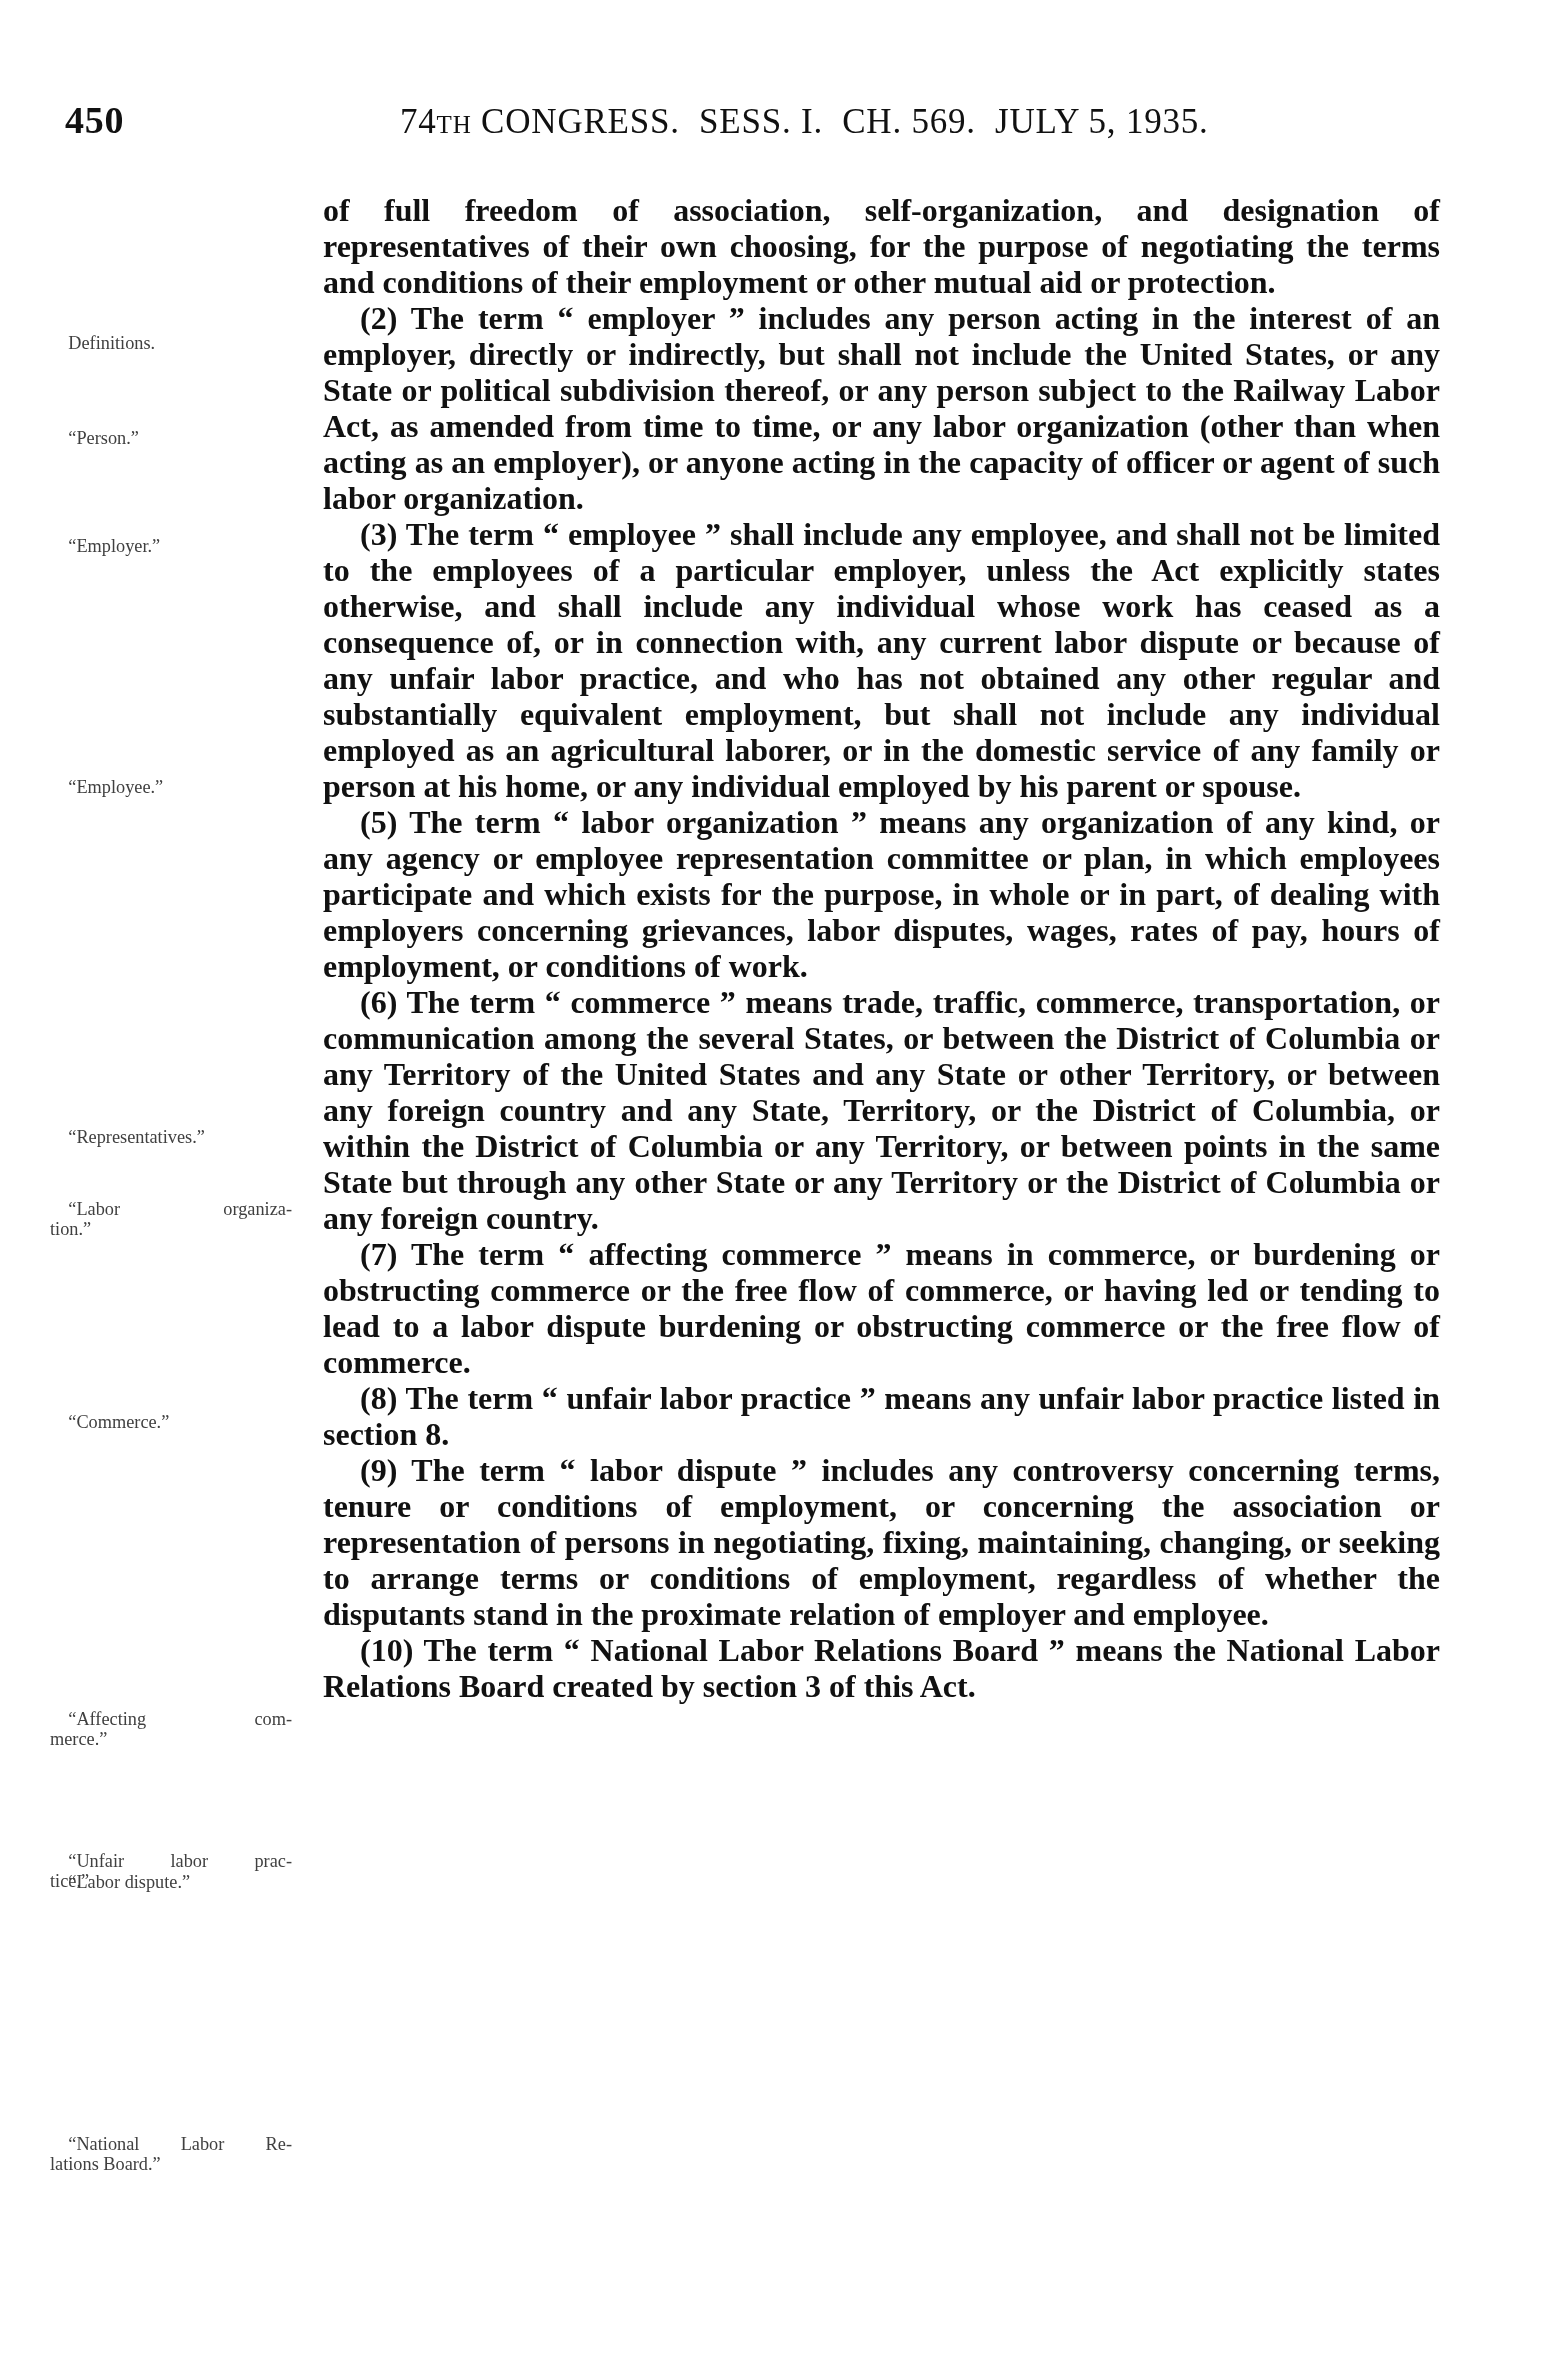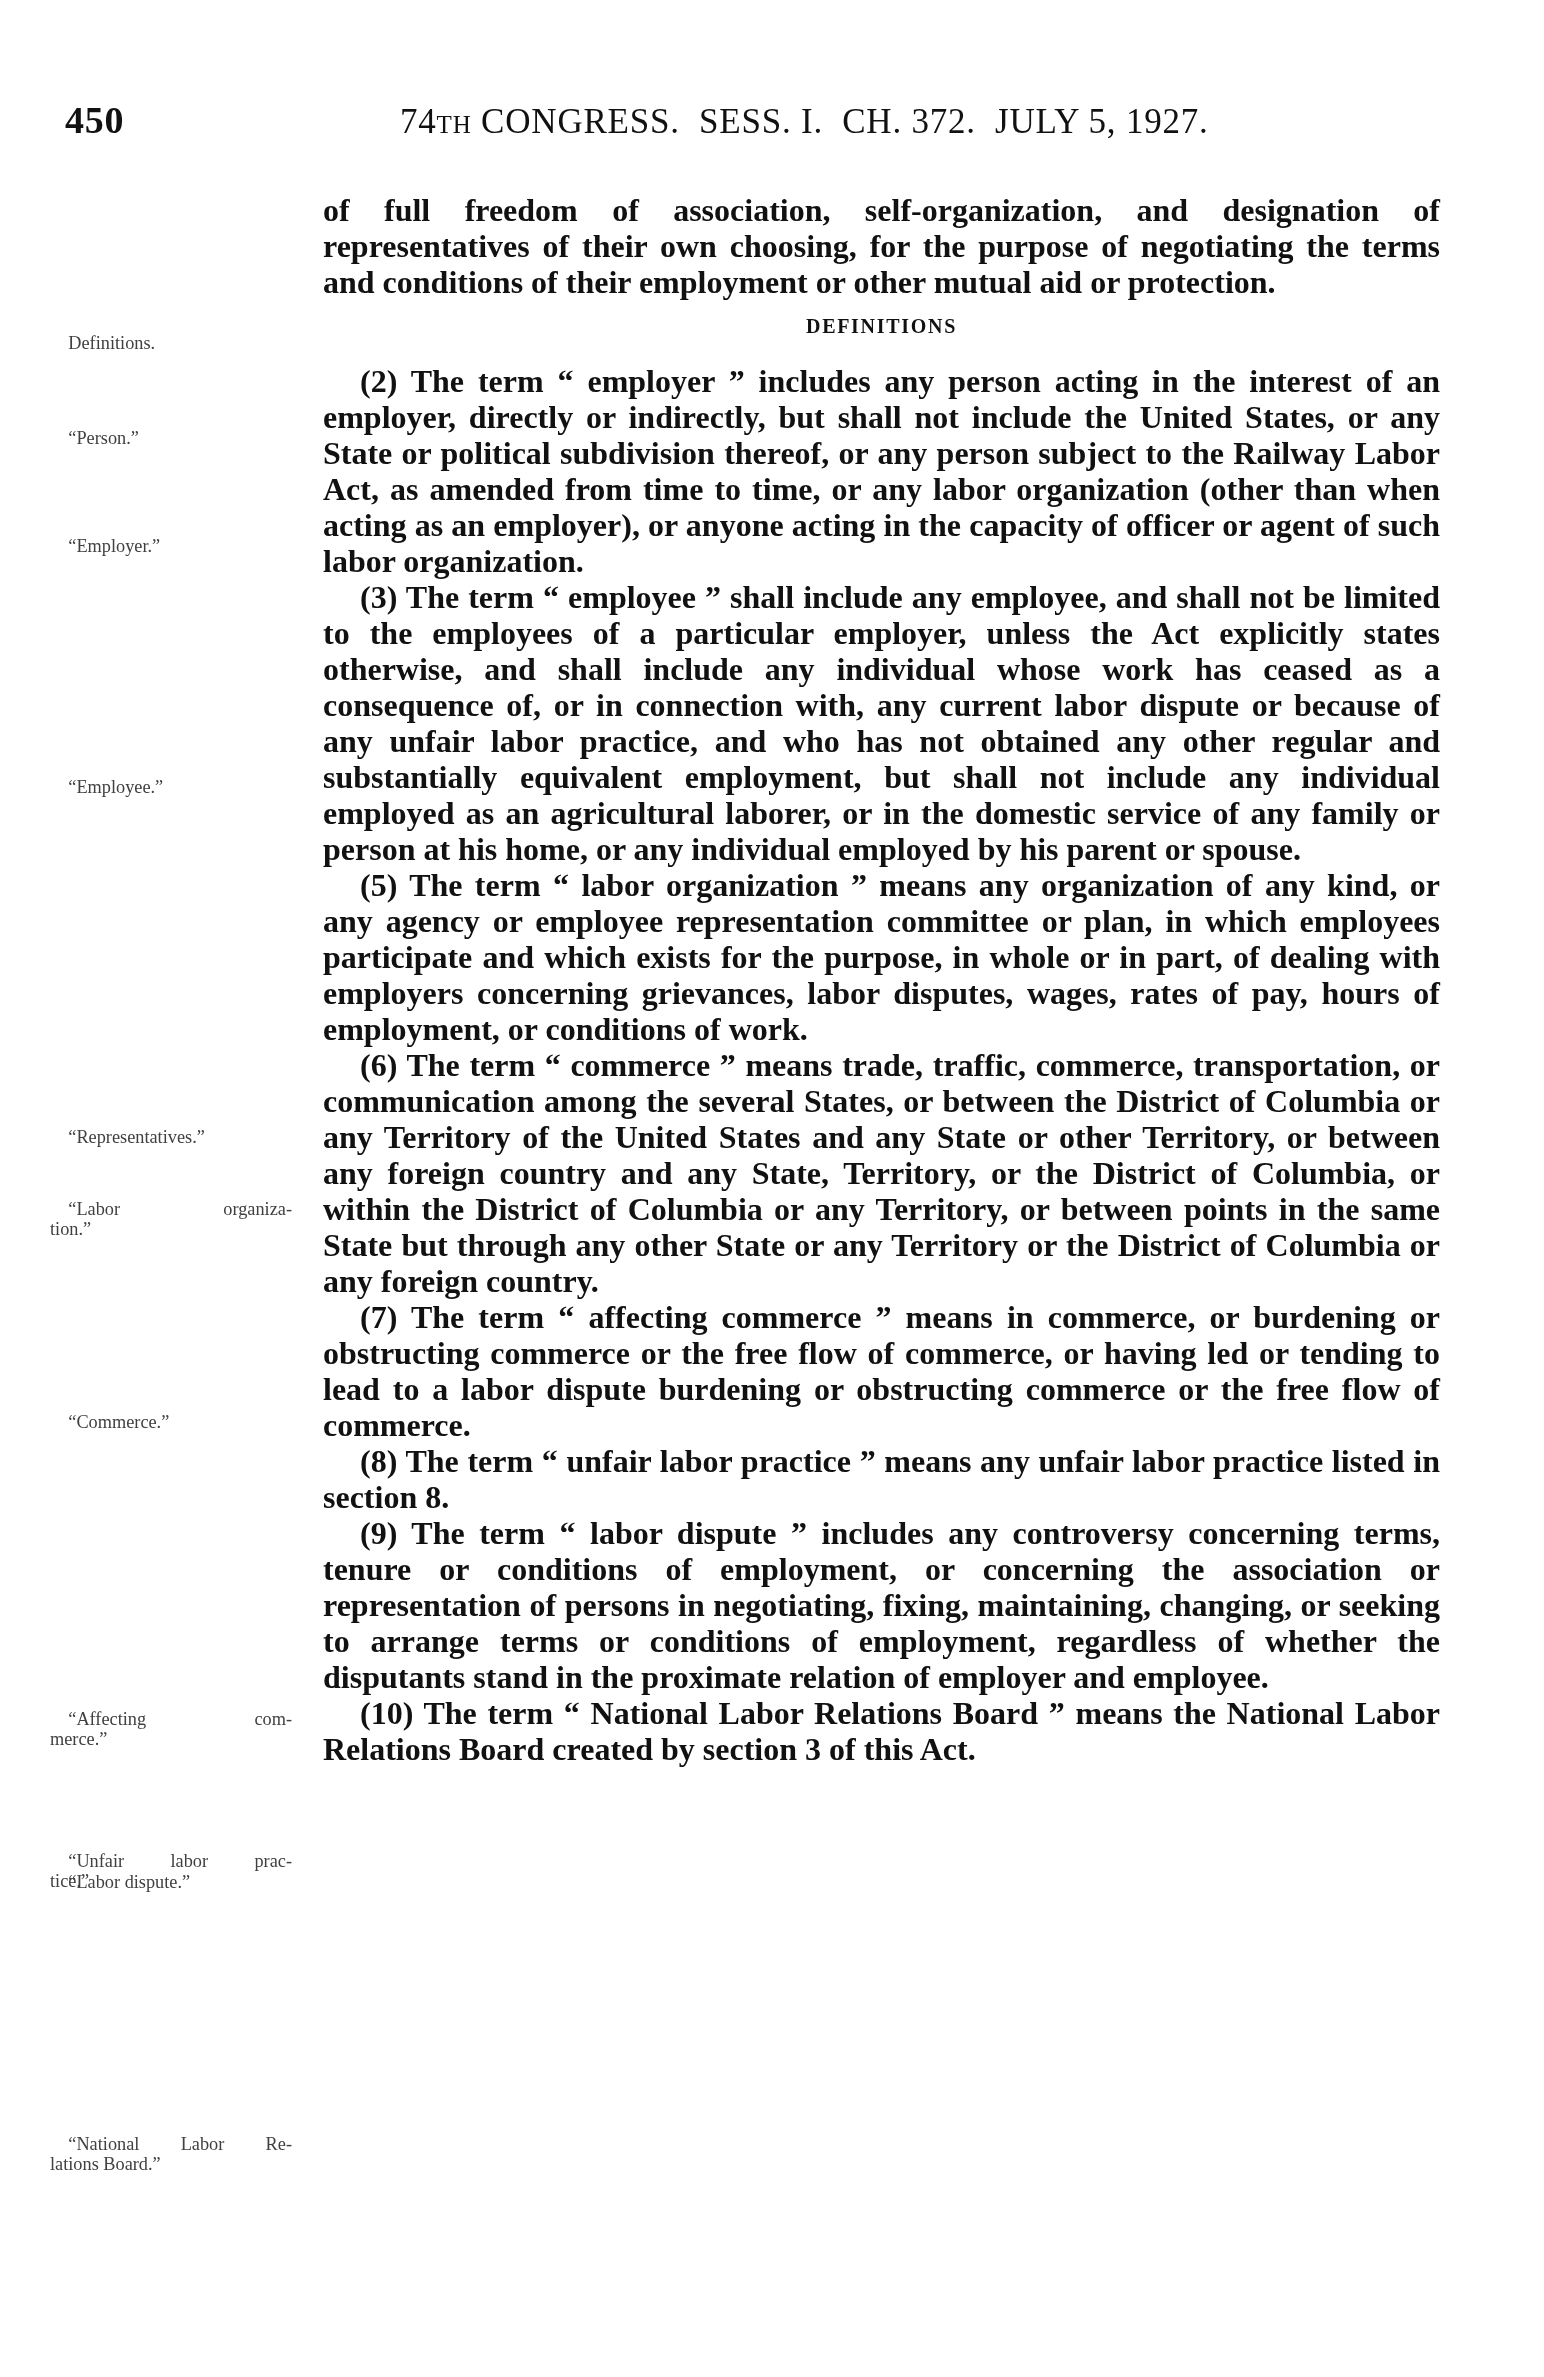--- a/index.html
+++ b/index.html
@@ -33,25 +33,24 @@
     font-size: 18.3px; line-height: 20px; color: #404040;
   }
   .margin-note .l1 { display: block; padding-left: 18.3px; text-align: justify; text-align-last: justify; }
   .margin-note .single { padding-left: 18.3px; }
 </style>
 </head>
 <body>
 
 <div class="page-number">450</div>
 
-<div class="running-head"><span>74</span><span class="sc">TH</span><span style="white-space:pre"> CONGRESS.  SESS. I.  CH. 372.  JULY 5, 1927.</span></div>
+<div class="running-head"><span>74</span><span class="sc">TH</span><span style="white-space:pre"> CONGRESS.  SESS. I.  CH. 569.  JULY 5, 1935.</span></div>
 
 <div class="body">
   <p class="para cont">of full freedom of association, self-organization, and designation of representatives of their own choosing, for the purpose of negotiating the terms and conditions of their employment or other mutual aid or protection.</p>
-  <div class="section-heading">DEFINITIONS</div>
   <p class="para">(2) The term “ employer ” includes any person acting in the interest of an employer, directly or indirectly, but shall not include the United States, or any State or political subdivision thereof, or any person subject to the Railway Labor Act, as amended from time to time, or any labor organization (other than when acting as an employer), or anyone acting in the capacity of officer or agent of such labor organization.</p>
   <p class="para">(3) The term “ employee ” shall include any employee, and shall not be limited to the employees of a particular employer, unless the Act explicitly states otherwise, and shall include any individual whose work has ceased as a consequence of, or in connection with, any current labor dispute or because of any unfair labor practice, and who has not obtained any other regular and substantially equivalent employment, but shall not include any individual employed as an agricultural laborer, or in the domestic service of any family or person at his home, or any individual employed by his parent or spouse.</p>
   <p class="para">(5) The term “ labor organization ” means any organization of any kind, or any agency or employee representation committee or plan, in which employees participate and which exists for the purpose, in whole or in part, of dealing with employers concerning grievances, labor disputes, wages, rates of pay, hours of employment, or conditions of work.</p>
   <p class="para">(6) The term “ commerce ” means trade, traffic, commerce, transportation, or communication among the several States, or between the District of Columbia or any Territory of the United States and any State or other Territory, or between any foreign country and any State, Territory, or the District of Columbia, or within the District of Columbia or any Territory, or between points in the same State but through any other State or any Territory or the District of Columbia or any foreign country.</p>
   <p class="para">(7) The term “ affecting commerce ” means in commerce, or burdening or obstructing commerce or the free flow of commerce, or having led or tending to lead to a labor dispute burdening or obstructing commerce or the free flow of commerce.</p>
   <p class="para">(8) The term “ unfair labor practice ” means any unfair labor practice listed in section 8.</p>
   <p class="para">(9) The term “ labor dispute ” includes any controversy concerning terms, tenure or conditions of employment, or concerning the association or representation of persons in negotiating, fixing, maintaining, changing, or seeking to arrange terms or conditions of employment, regardless of whether the disputants stand in the proximate relation of employer and employee.</p>
   <p class="para">(10) The term “ National Labor Relations Board ” means the National Labor Relations Board created by section 3 of this Act.</p>
 </div>
 

